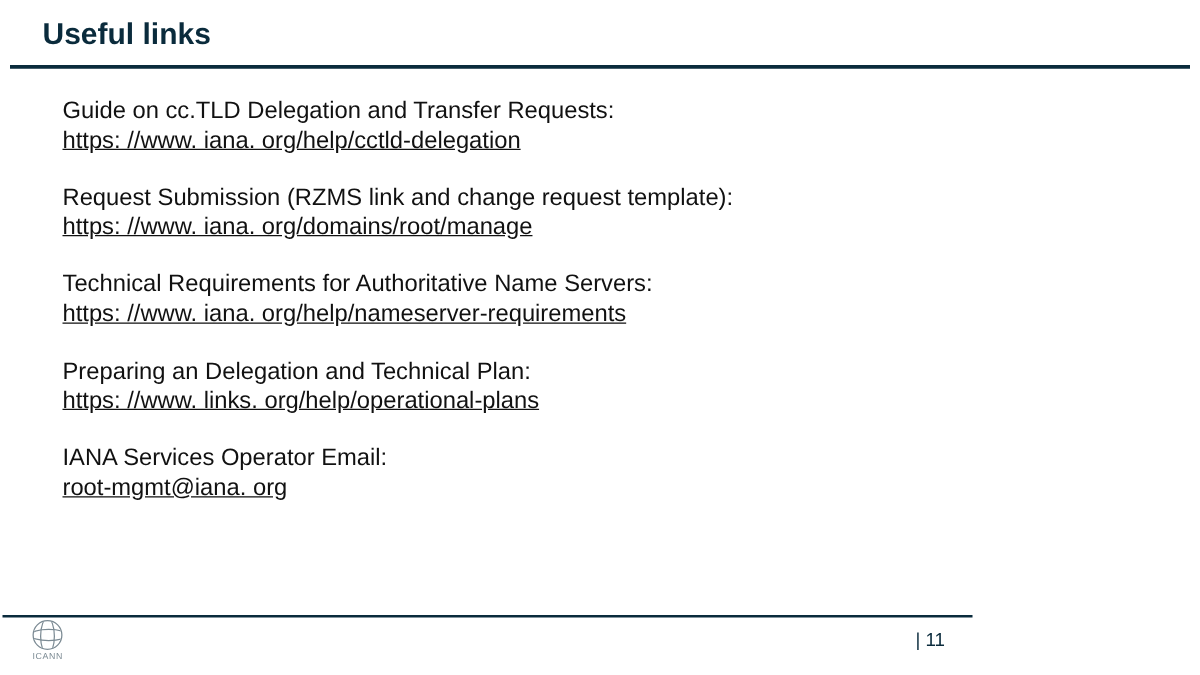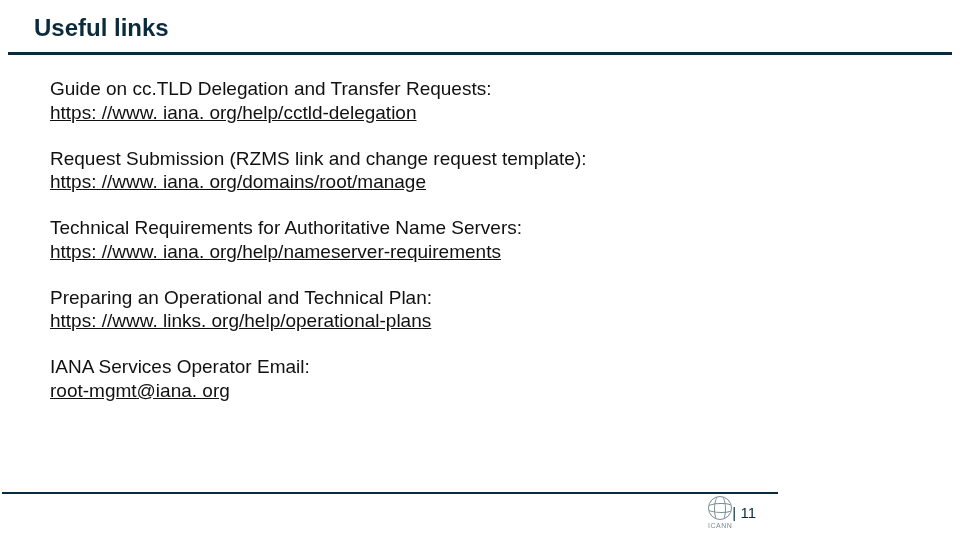--- a/index.html
+++ b/index.html
@@ -54,21 +54,21 @@
   }
   .footer {
     position: absolute;
     left: 0;
     right: 0;
     bottom: 0;
     height: 44px;
     box-sizing: border-box;
     padding: 4px 24px 16px 26px;
     display: flex;
-    justify-content: flex-end;
+    justify-content: space-between;
     align-items: center;
     color: #0a2b3c;
     font-size: 15px;
   }
   .logo {
     display: flex;
     flex-direction: column;
     align-items: center;
     color: #7b8a93;
     line-height: 1;
@@ -117,21 +117,21 @@
       <div class="desc">Request Submission (RZMS link and change request template):</div>
       <a class="link" href="#">https: //www. iana. org/domains/root/manage</a>
     </div>
 
     <div class="item">
       <div class="desc">Technical Requirements for Authoritative Name Servers:</div>
       <a class="link" href="#">https: //www. iana. org/help/nameserver-requirements</a>
     </div>
 
     <div class="item">
-      <div class="desc">Preparing an Operational and Technical Plan:</div>
+      <div class="desc">Preparing an Delegation and Technical Plan:</div>
       <a class="link" href="#">https: //www. links. org/help/operational-plans</a>
     </div>
 
     <div class="item">
       <div class="desc">IANA Services Operator Email:</div>
       <a class="link" href="#">root-mgmt@iana. org</a>
     </div>
 
   </div>
 

